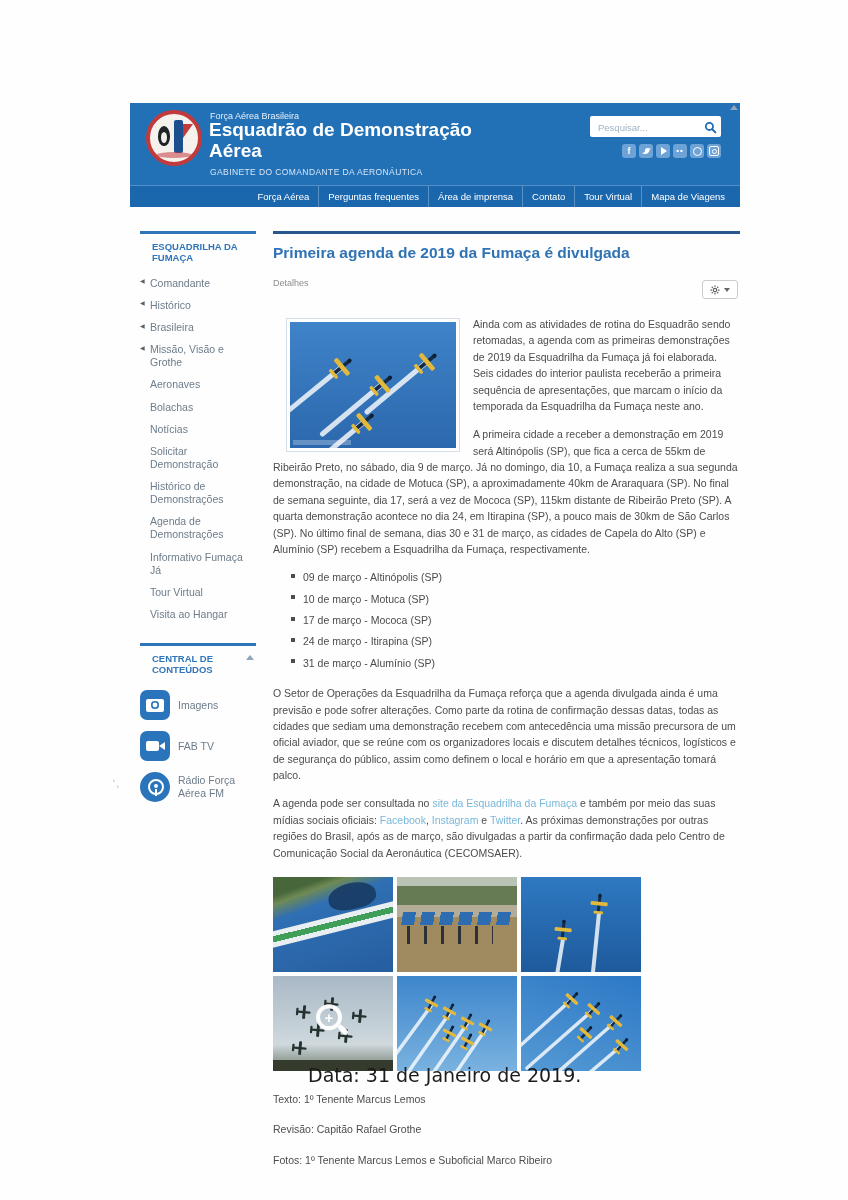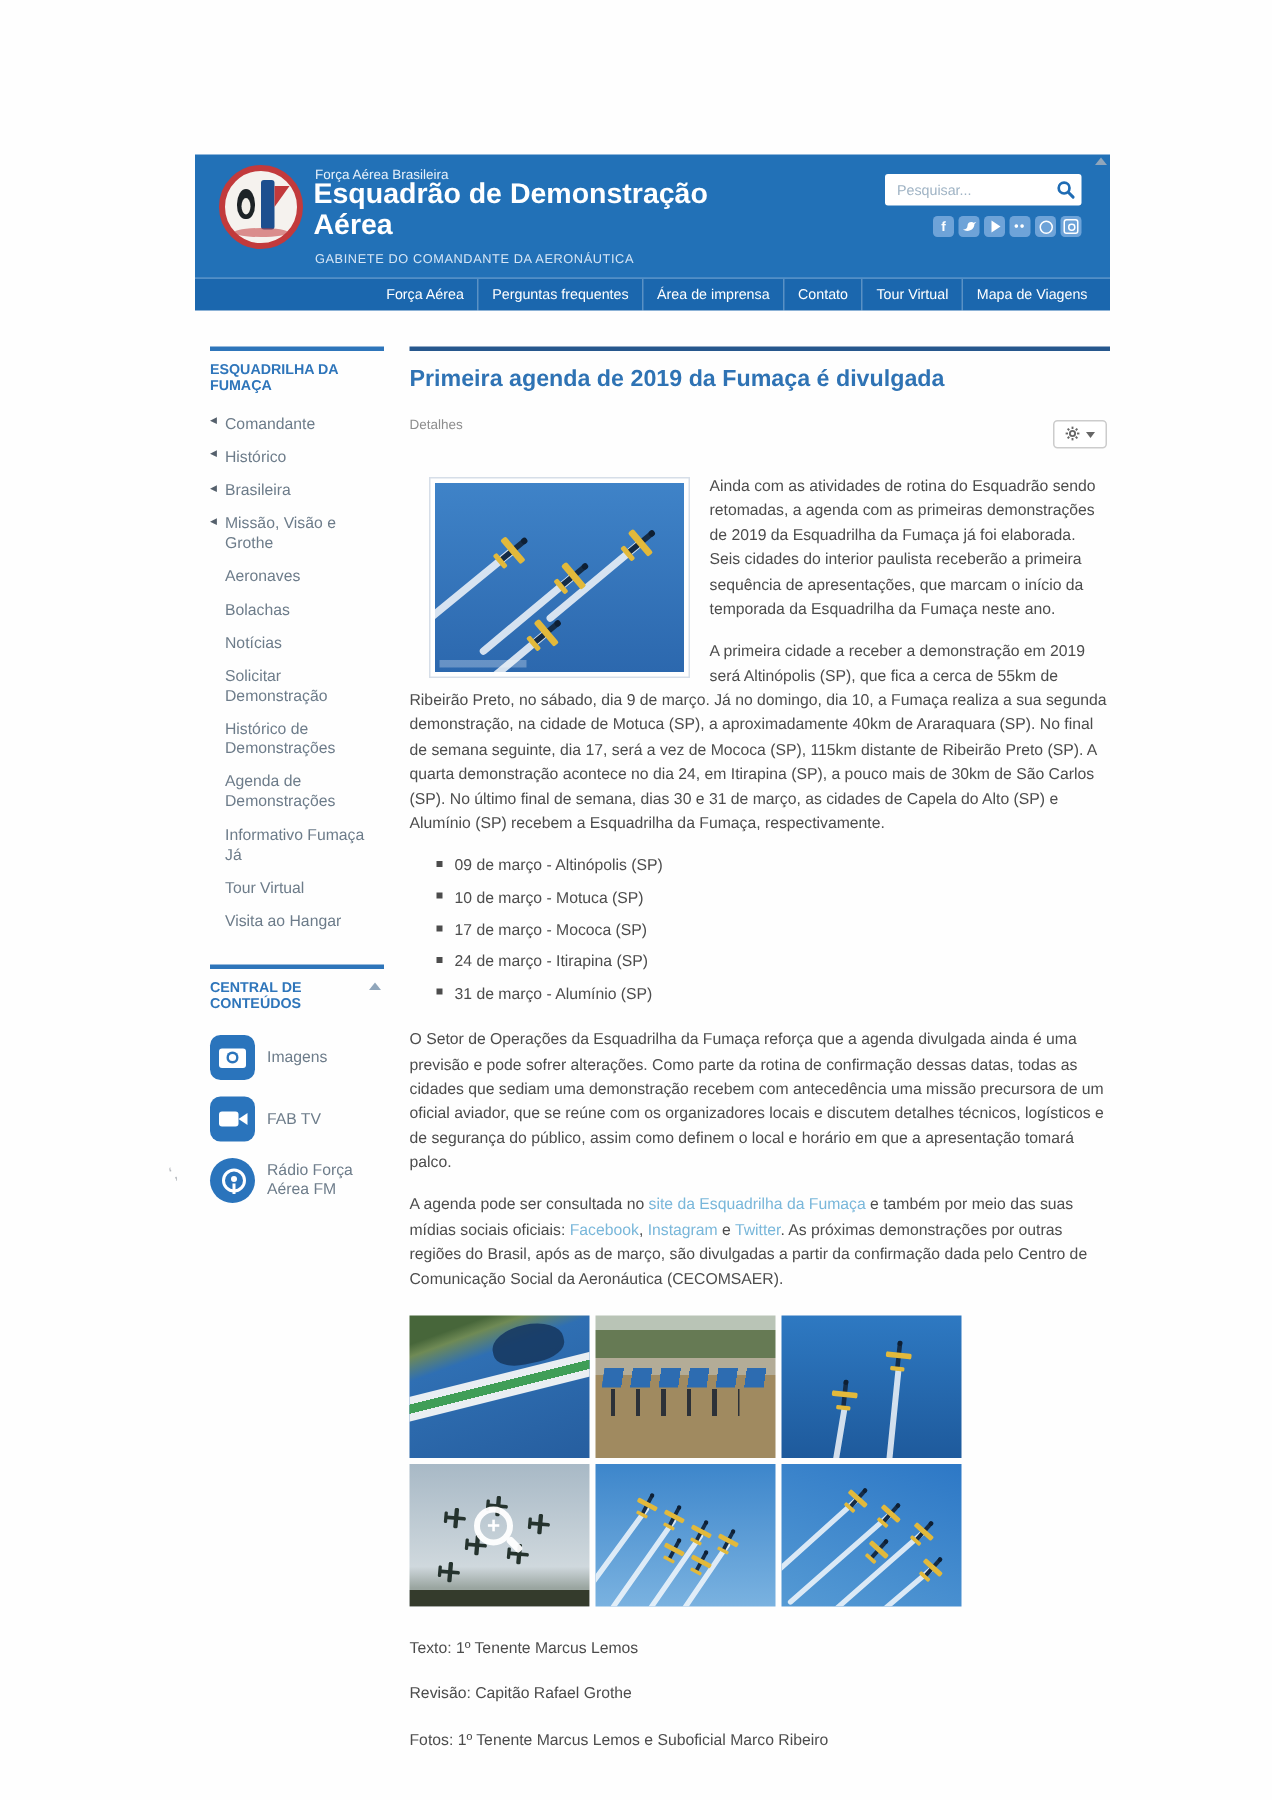--- a/index.html
+++ b/index.html
@@ -37,21 +37,21 @@
   .nav-item{font-size:9.5px;color:#fff;padding:0 9px;border-left:1px solid rgba(255,255,255,.28);cursor:pointer;white-space:nowrap;line-height:21px;}
   .nav-item:first-child{border-left:0;}
 
   
   .content{display:flex;align-items:flex-start;padding:24px 0 0 10px;}
   aside{width:116px;flex:none;}
   main{flex:1;margin-left:17px;max-width:467px;}
 
   
   .panel{border-top:3px solid #2e75ba;padding-top:7px;margin-bottom:22px;}
-  .panel-title{color:#2e75ba;font-weight:bold;font-size:9.5px;line-height:1.2;position:relative;padding-right:14px;text-transform:uppercase;}
+  .panel-title{color:#2e75ba;font-weight:bold;font-size:9.5px;line-height:1.2;position:relative;padding-right:14px;text-transform:uppercase;margin-left:12px;}
   .chev{position:absolute;right:2px;top:2px;width:0;height:0;border-left:4px solid transparent;border-right:4px solid transparent;border-bottom:5px solid #90a6bb;cursor:pointer;}
   .snav{margin-top:13px;}
   .snav-item{font-size:10.5px;color:#6d7c8a;line-height:1.25;margin-bottom:9px;padding-left:10px;position:relative;cursor:pointer;}
   .snav-item .mk{position:absolute;left:0;top:1.5px;color:#55606c;font-size:6px;}
   .crow{display:flex;align-items:center;margin-bottom:11px;cursor:pointer;}
   .crows{margin-top:14px;}
   .cicon{width:30px;height:30px;border-radius:7px;background:#2a74bc;flex:none;position:relative;margin-right:8px;}
   .cicon.round{border-radius:50%;}
   .ic-cam::before{content:"";position:absolute;left:6px;top:9px;width:18px;height:13px;background:#fff;border-radius:2px;}
   .ic-cam::after{content:"";position:absolute;left:11px;top:11px;width:8px;height:8px;background:#2a74bc;border-radius:50%;box-shadow:inset 0 0 0 1.6px #2a74bc,inset 0 0 0 4px #fff;}
@@ -356,13 +356,14 @@
               <p>Revisão: Capitão Rafael Grothe</p>
               <p>Fotos: 1º Tenente Marcus Lemos e Suboficial Marco Ribeiro</p>
             </div>
           </div>
         </div>
       </main>
     </div>
   </div>
 
   <span class="artifact">ʻ,</span>
+  <div class="date-note">Data: 31 de Janeiro de 2019.</div>
 </div>
 
 </body></html>

